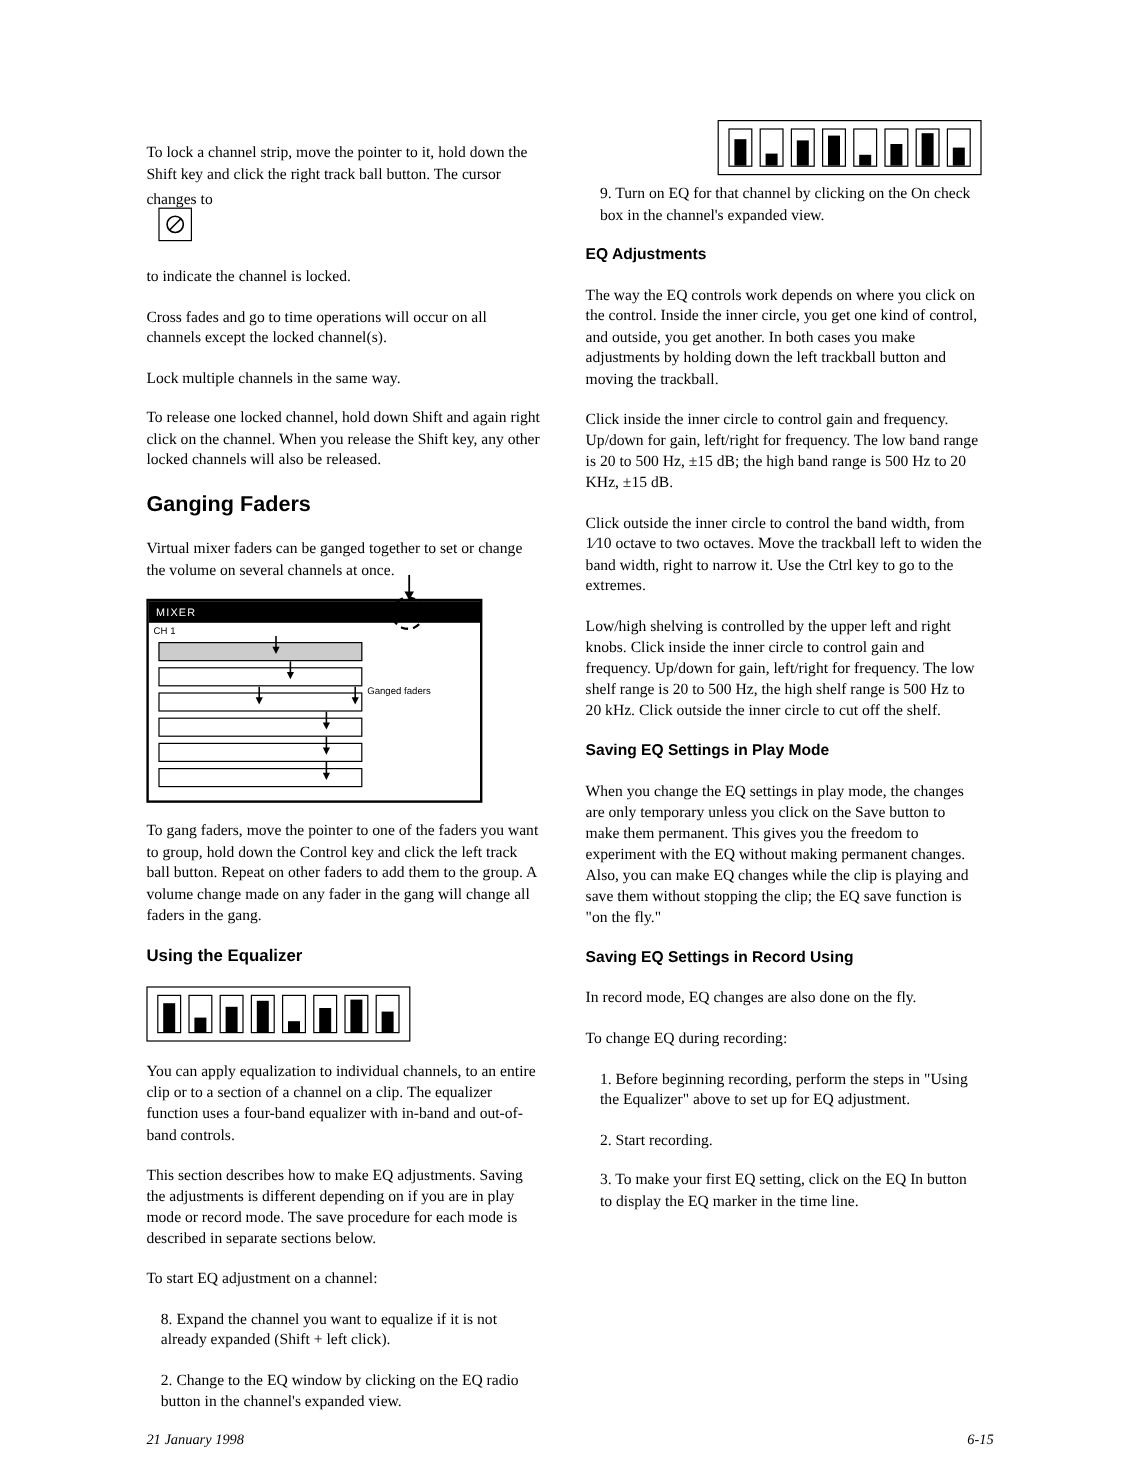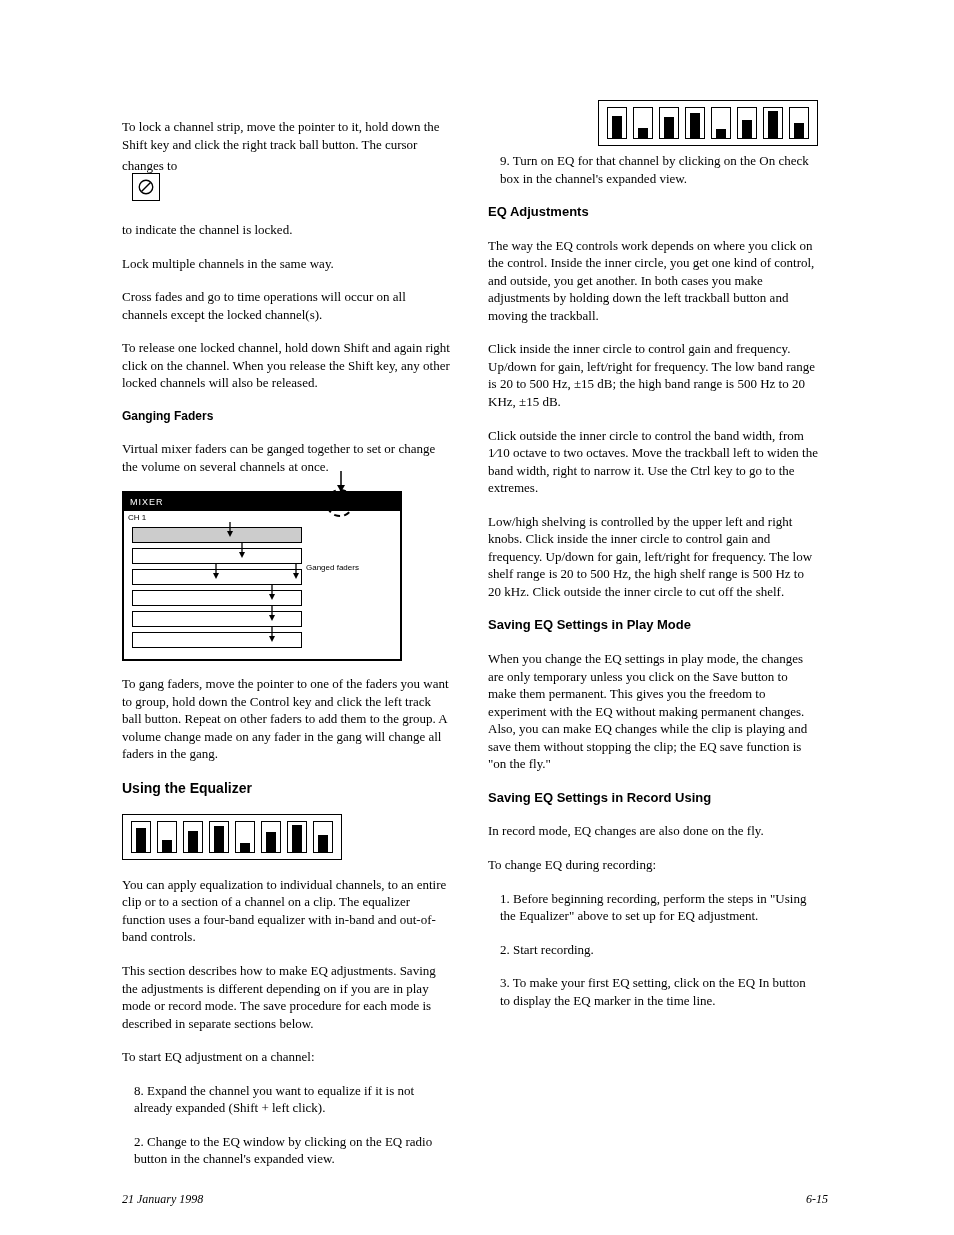--- a/index.html
+++ b/index.html
@@ -45,25 +45,25 @@
             <circle cx="12" cy="12" r="9" fill="none" stroke="#000" stroke-width="1.8"></circle>
             <line x1="6" y1="18" x2="18" y2="6" stroke="#000" stroke-width="1.8"></line>
           </svg>
       </span>
     </span>
   </div>
   <div class="block" style="margin-top:40px;">
     <span>to indicate the channel is locked.</span>
   </div>
 
+  <div class="block"><span>Cross fades and go to time operations will occur on all channels except the locked channel(s).</span></div>
   <div class="block"><span>Lock multiple channels in the same way.</span></div>
-  <div class="block"><span>Cross fades and go to time operations will occur on all channels except the locked channel(s).</span></div>
   <div class="block"><span>To release one locked channel, hold down Shift and again right click on the channel. When you release the Shift key, any other locked channels will also be released.</span></div>
 
-  <div class="heading block" style="font-size:12px;">Ganging Faders</div>
+  <div class="heading block" style="font-size:18px;">Ganging Faders</div>
 
   <div class="block"><span>Virtual mixer faders can be ganged together to set or change the volume on several channels at once.</span></div>
 
   <div class="mixer" style="width:280px; height:170px; margin-bottom:14px; position:relative;">
     <div class="dashed-circle" style="top:-4px; left:202px;"></div>
     <svg style="position:absolute; top:-22px; left:211px; width:12px; height:22px;">
         <line x1="6" y1="0" x2="6" y2="16" stroke="#000" stroke-width="1.5"></line>
         <polygon points="2,14 10,14 6,21" fill="#000"></polygon>
       </svg>
     <div class="mixer-head">

